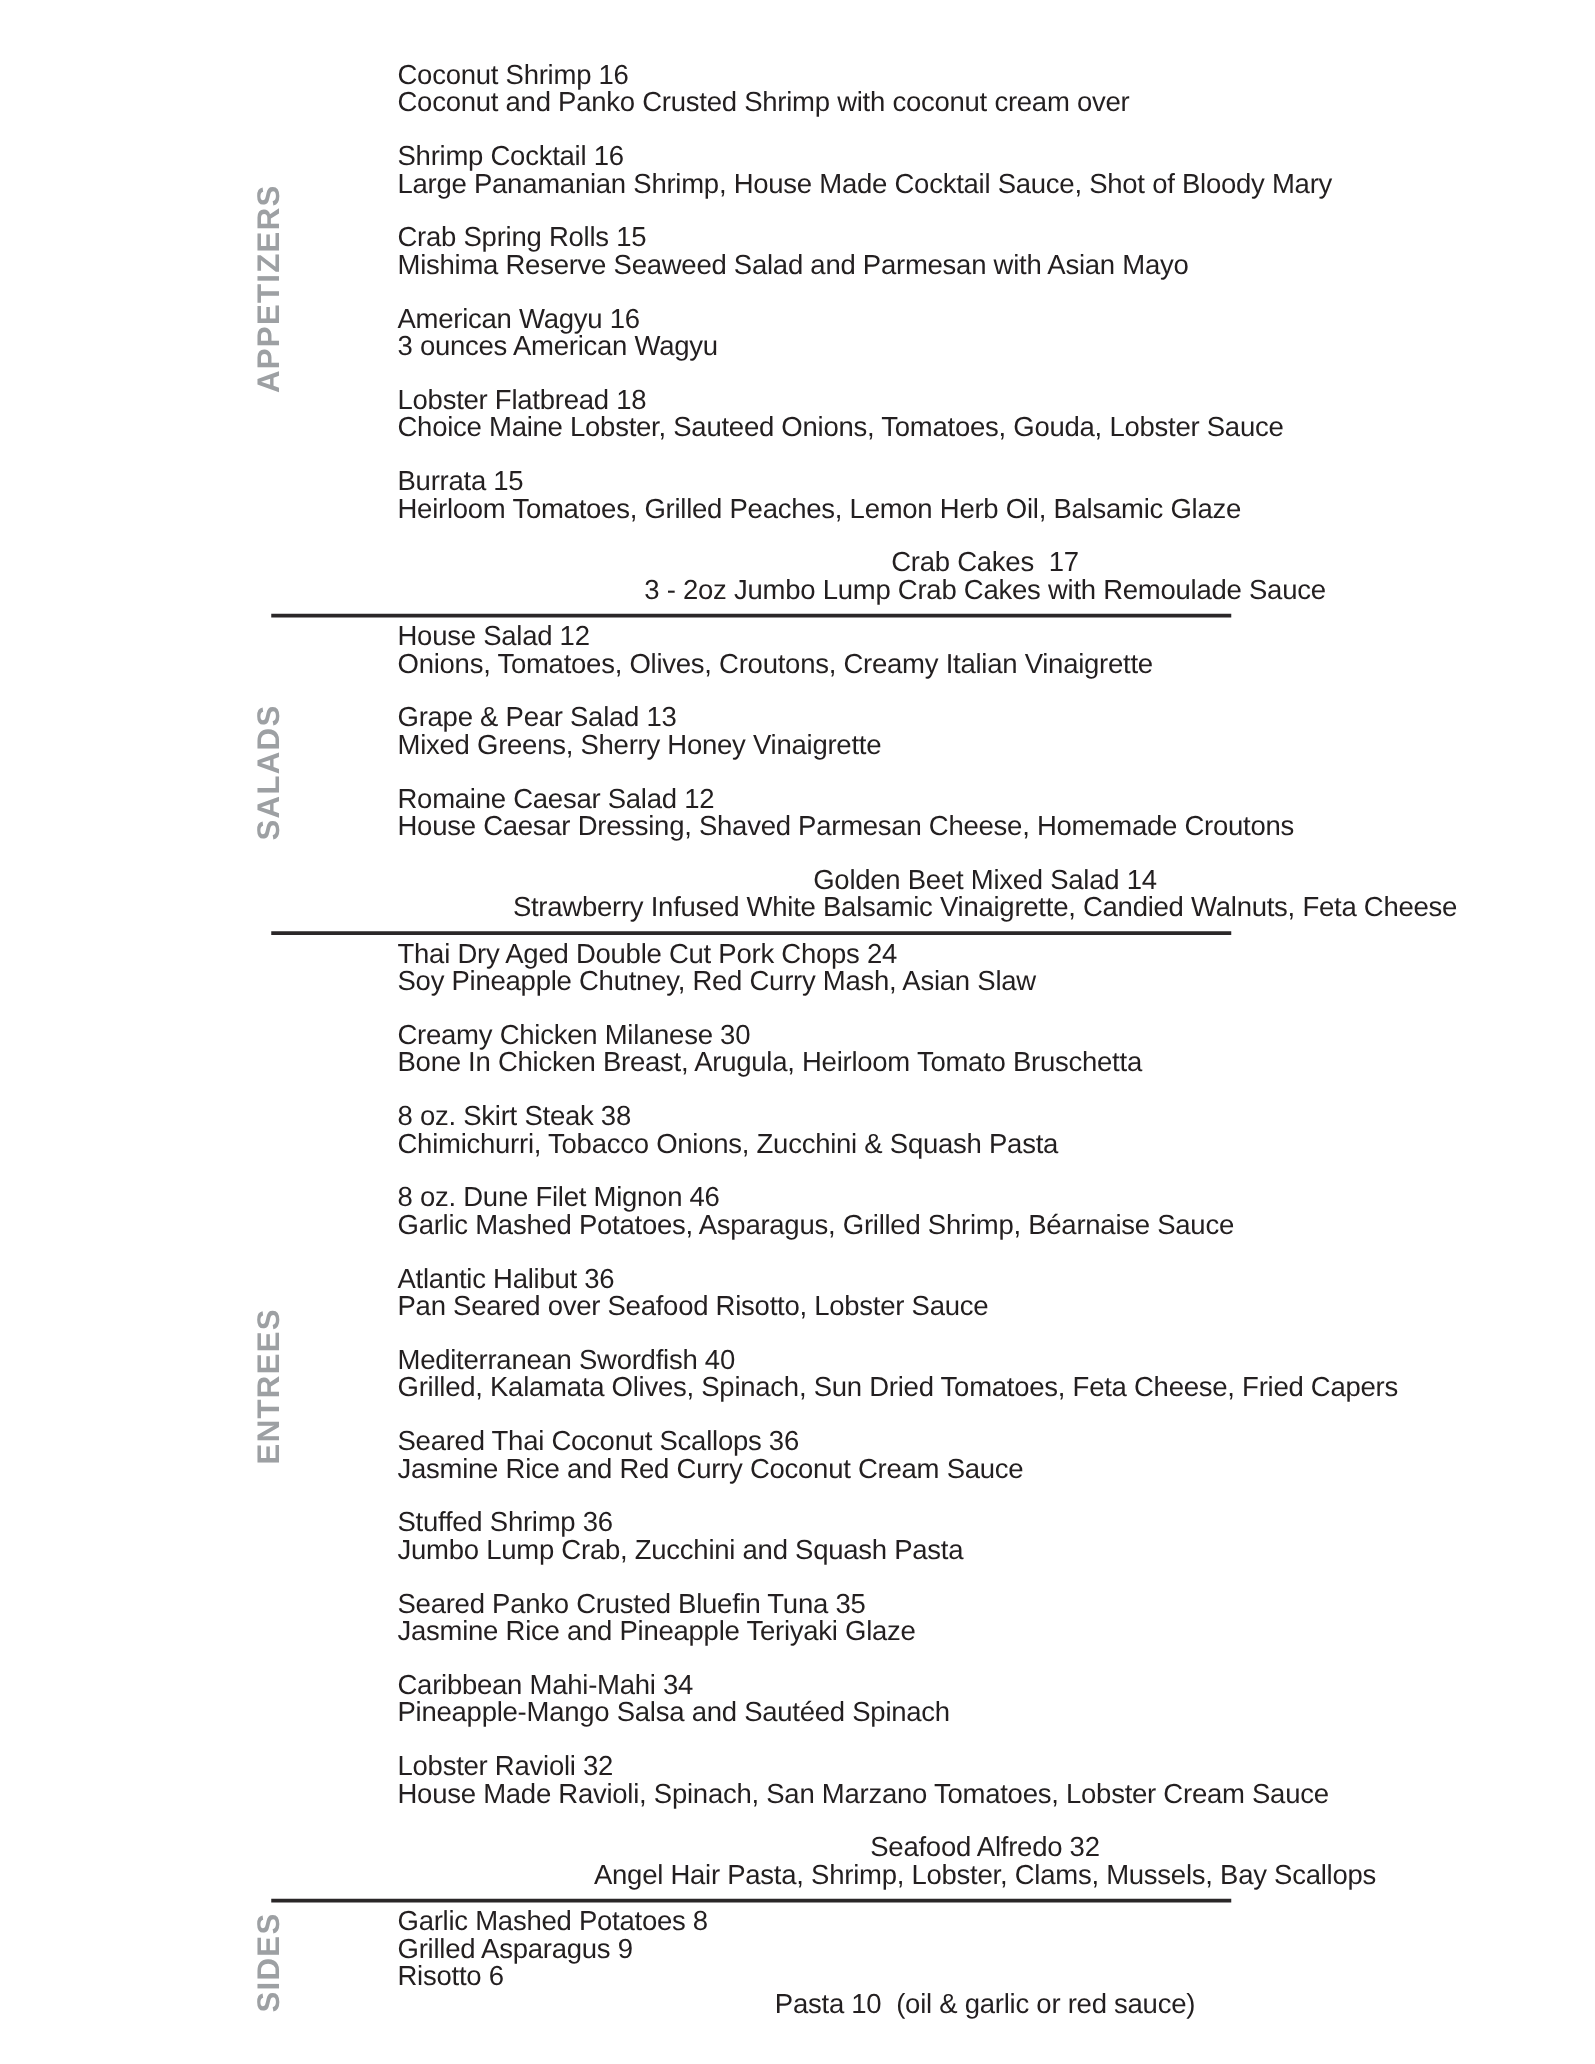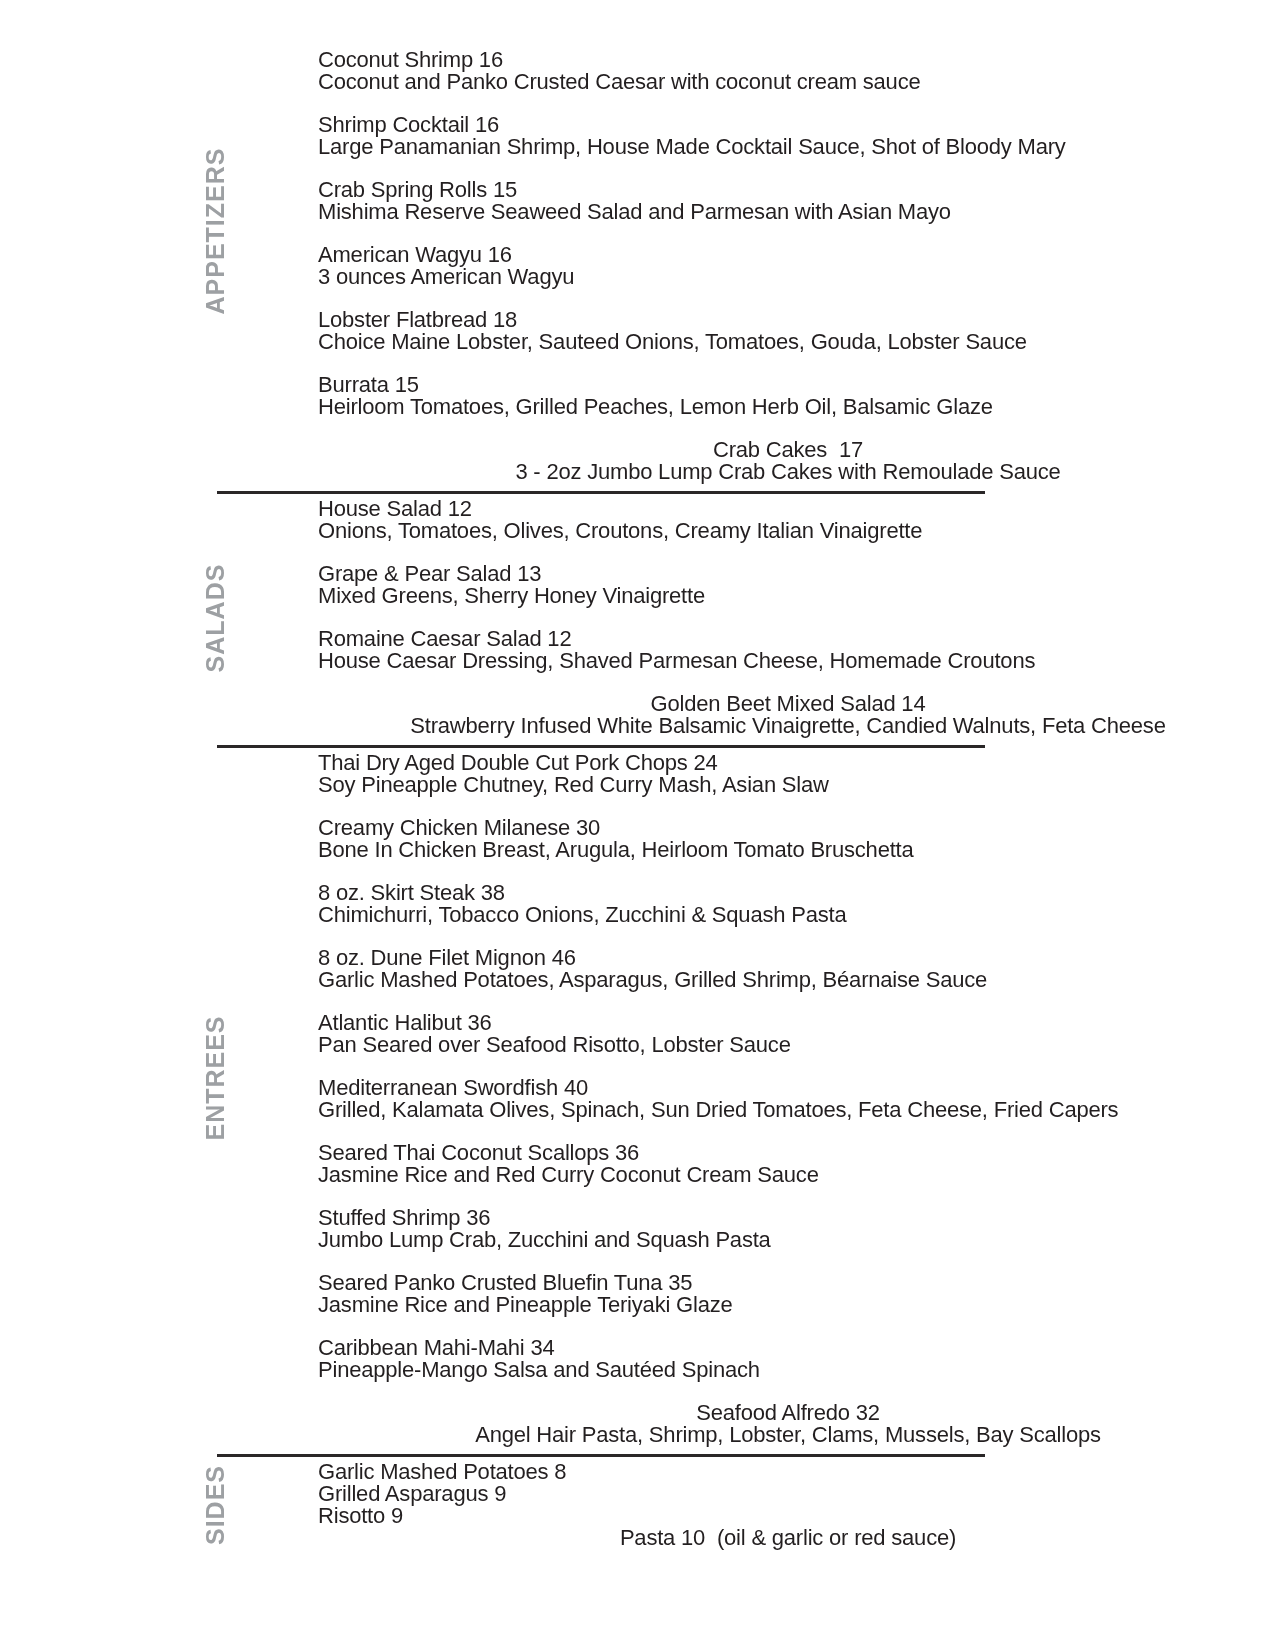--- a/index.html
+++ b/index.html
@@ -59,21 +59,21 @@
 </style>
 </head>
 <body>
 
 <div class="menu">
   <div class="section sec-appetizers">
     <div class="section-label">APPETIZERS</div>
     <div class="items">
   <div class="item">
     <div class="item-name">Coconut Shrimp 16</div>
-    <div class="item-desc">Coconut and Panko Crusted Caesar with coconut cream sauce</div>
+    <div class="item-desc">Coconut and Panko Crusted Shrimp with coconut cream over</div>
   </div>
 
   <div class="item">
     <div class="item-name">Shrimp Cocktail 16</div>
     <div class="item-desc">Large Panamanian Shrimp, House Made Cocktail Sauce, Shot of Bloody Mary</div>
   </div>
 
   <div class="item">
     <div class="item-name">Crab Spring Rolls 15</div>
     <div class="item-desc">Mishima Reserve Seaweed Salad and Parmesan with Asian Mayo</div>
@@ -172,20 +172,24 @@
   <div class="item">
     <div class="item-name">Seared Panko Crusted Bluefin Tuna 35</div>
     <div class="item-desc">Jasmine Rice and Pineapple Teriyaki Glaze</div>
   </div>
 
   <div class="item">
     <div class="item-name">Caribbean Mahi-Mahi 34</div>
     <div class="item-desc">Pineapple-Mango Salsa and Sautéed Spinach</div>
   </div>
 
+  <div class="item">
+    <div class="item-name">Lobster Ravioli 32</div>
+    <div class="item-desc">House Made Ravioli, Spinach, San Marzano Tomatoes, Lobster Cream Sauce</div>
+  </div>
 
   <div class="item">
     <div class="item-name">Seafood Alfredo 32</div>
     <div class="item-desc">Angel Hair Pasta, Shrimp, Lobster, Clams, Mussels, Bay Scallops</div>
   </div>
 </div>
   </div>
 <div class="divider"></div>
   <div class="section sec-sides">
     <div class="section-label">SIDES</div>
@@ -194,21 +198,21 @@
     <div class="item-name">Garlic Mashed Potatoes 8</div>
 
   </div>
 
   <div class="item single">
     <div class="item-name">Grilled Asparagus 9</div>
 
   </div>
 
   <div class="item single">
-    <div class="item-name">Risotto 9</div>
+    <div class="item-name">Risotto 6</div>
 
   </div>
 
   <div class="item single">
     <div class="item-name">Pasta 10  (oil &amp; garlic or red sauce)</div>
 
   </div>
 </div>
   </div>
 </div>

